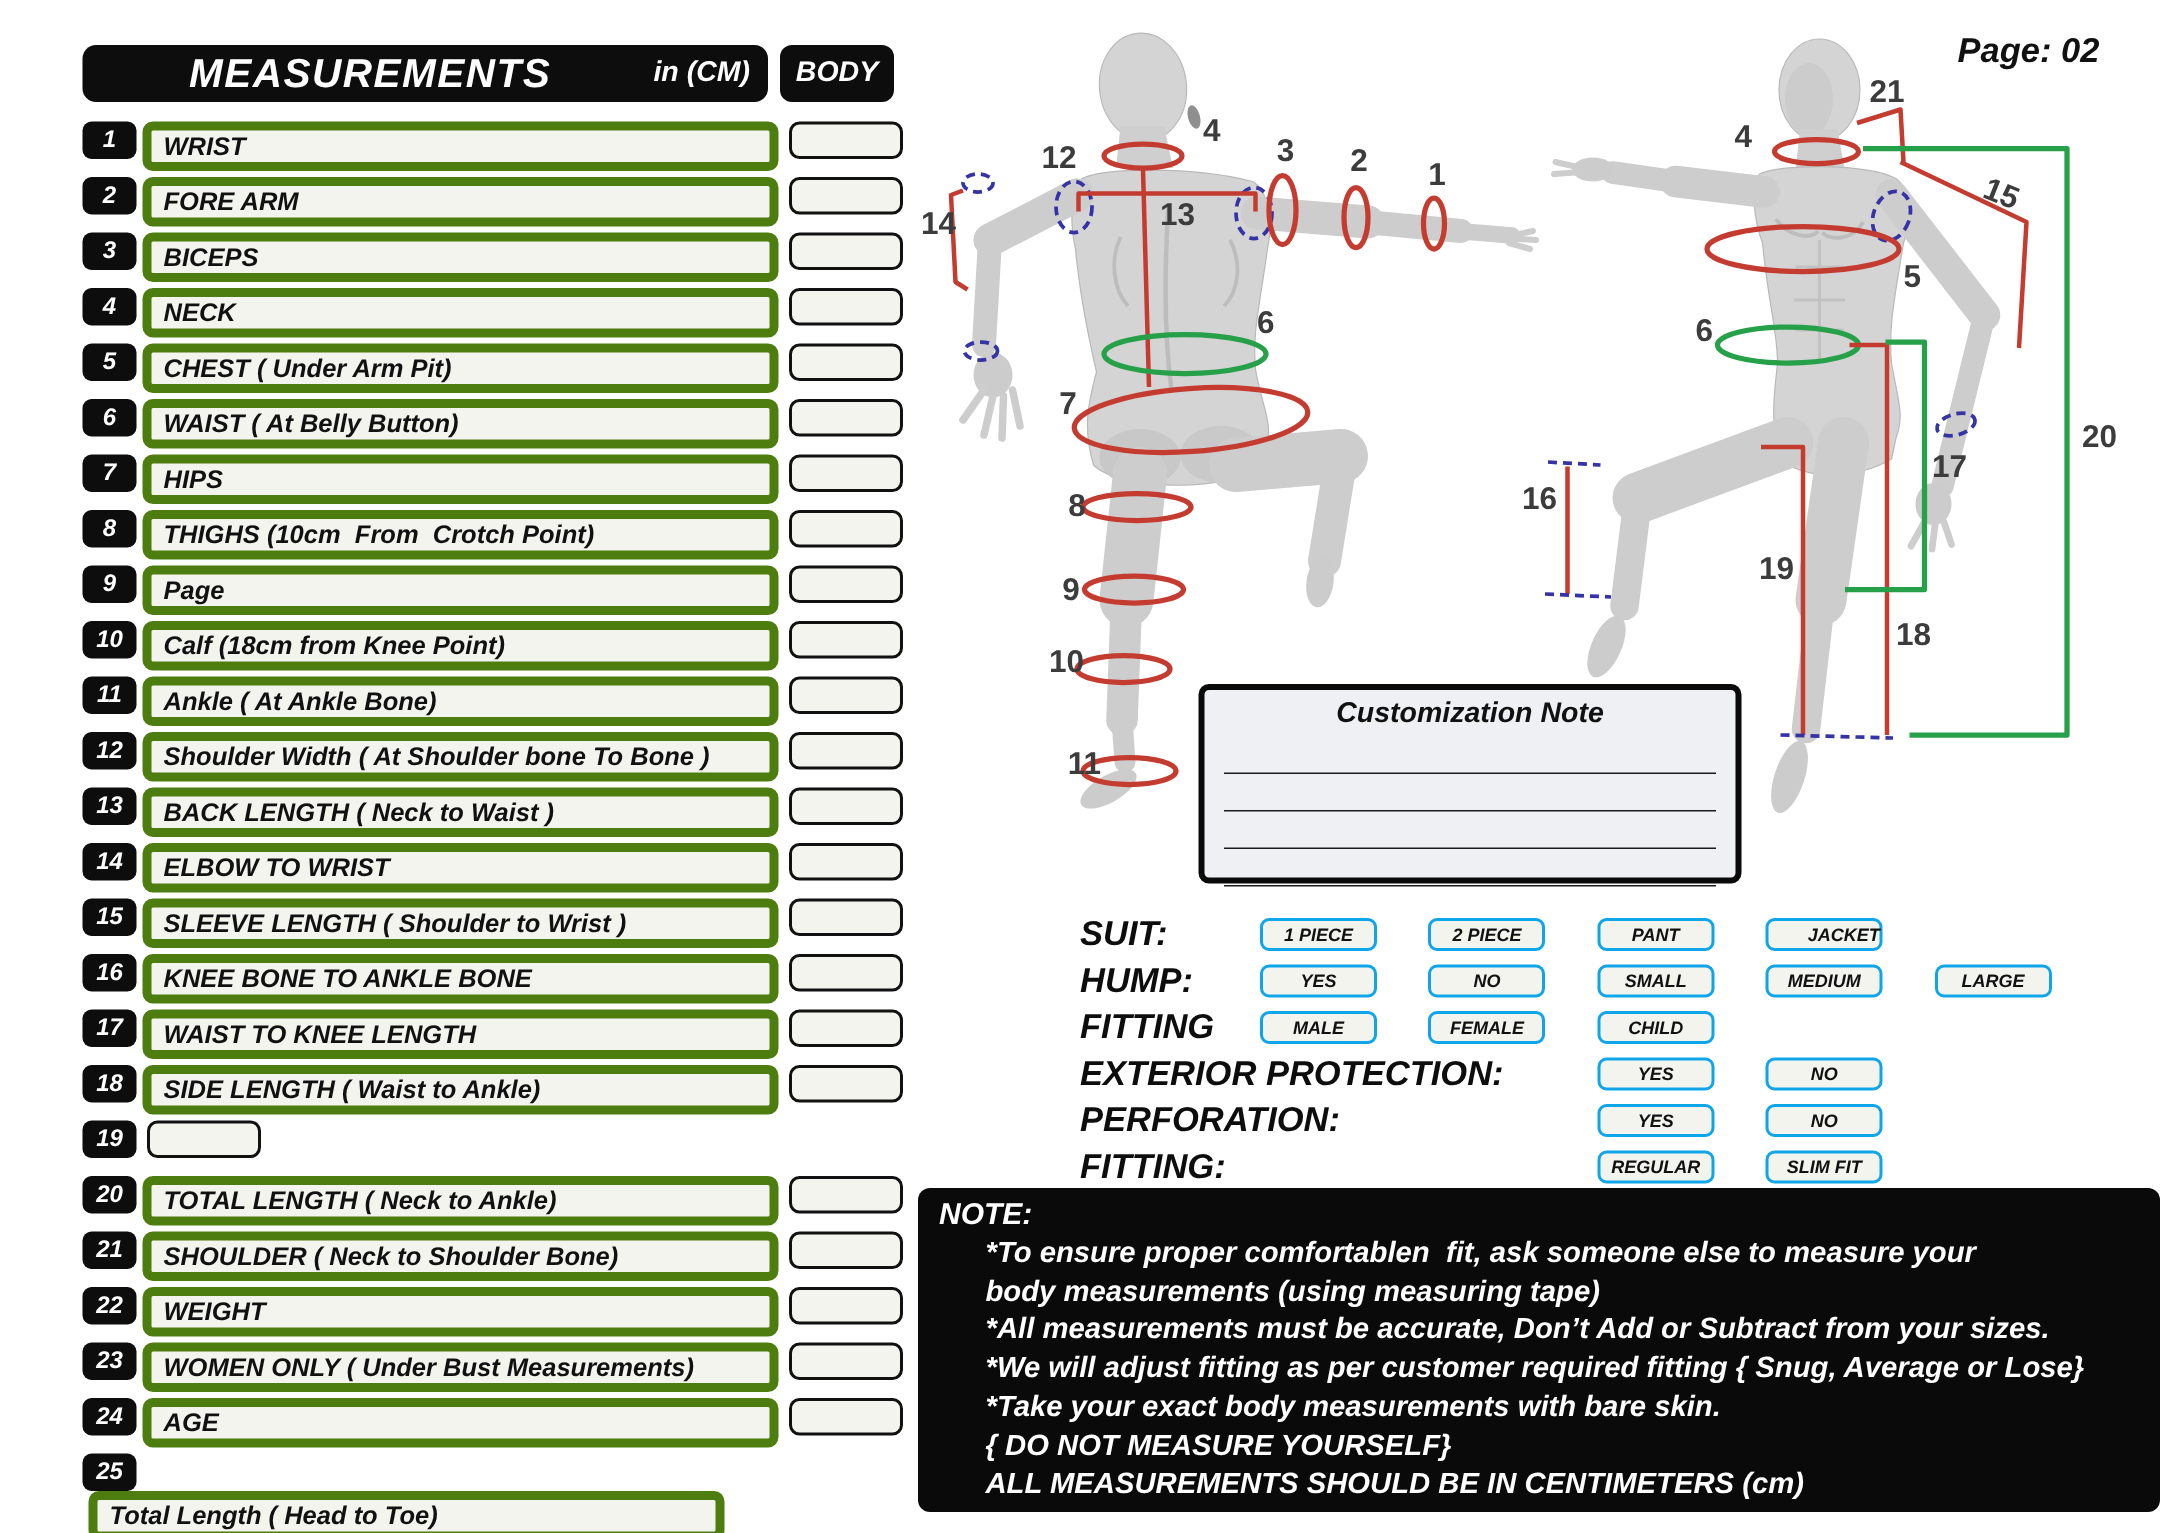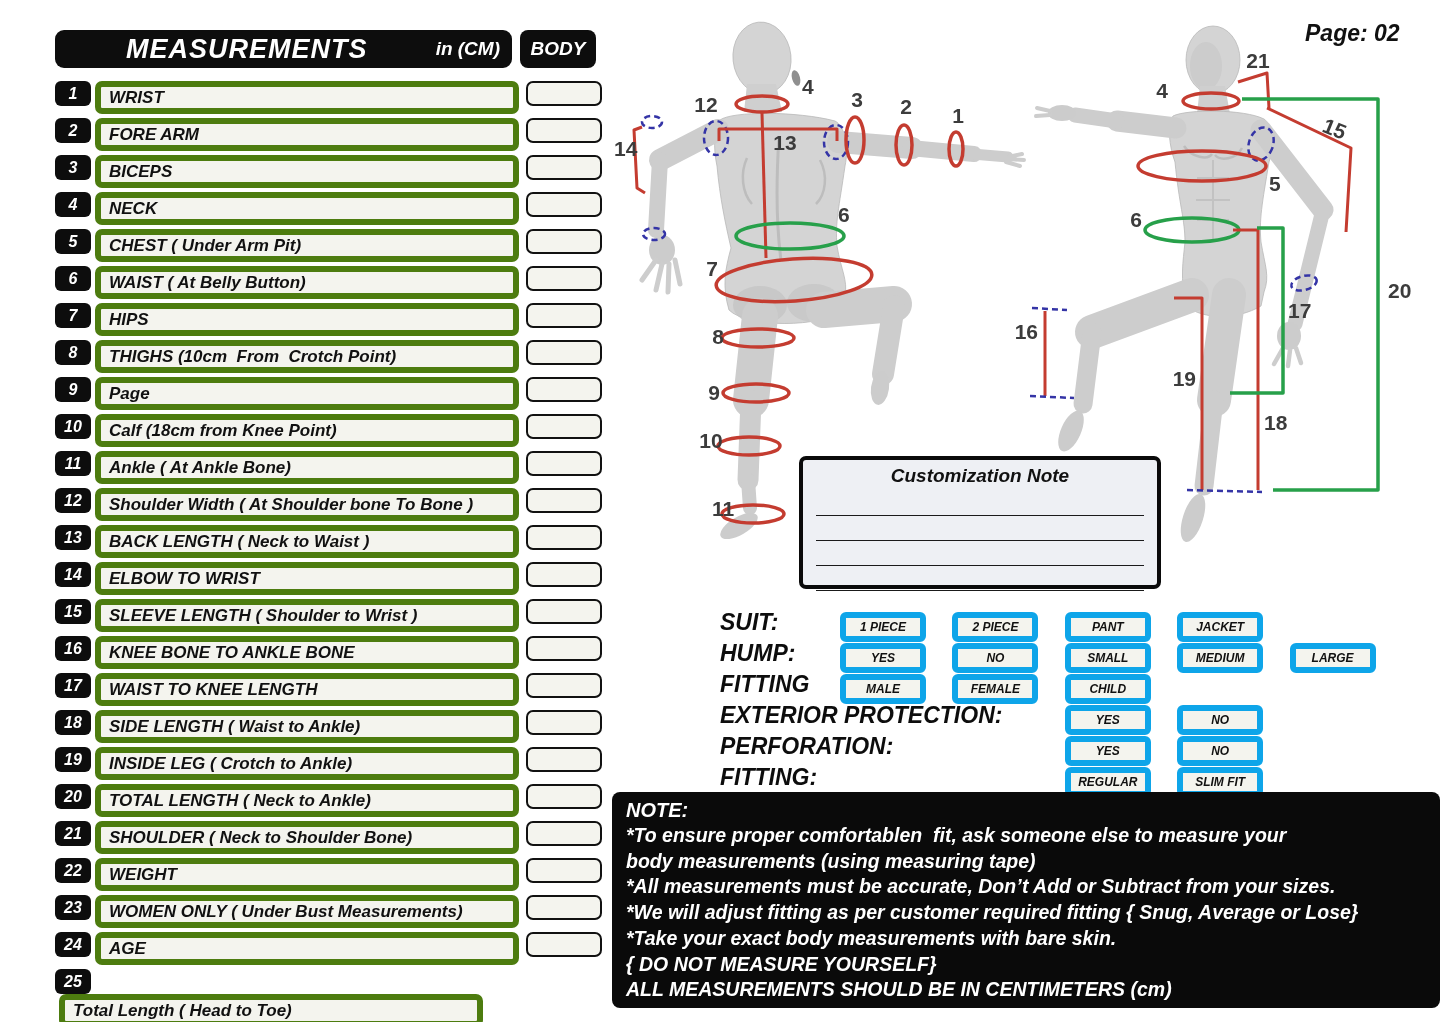--- a/index.html
+++ b/index.html
@@ -28,27 +28,27 @@
   .custom-box{position:absolute;left:799px;top:456px;width:362px;height:133px;background:#eef0f4;
               border:4px solid #0a0a0a;border-radius:7px;box-sizing:border-box;z-index:5;}
   .custom-title{text-align:center;font-style:italic;font-weight:bold;font-size:19px;
                 margin-top:5px;color:#111;}
   .custom-lines{position:absolute;left:0;right:0;top:31px;}
   .c-line{height:24px;margin:0 13px;border-bottom:1.6px solid #1a1a1a;}
   .options-block{position:absolute;left:612px;top:608px;width:833px;height:186px;}
   .opt-row{position:absolute;left:0;width:100%;height:29px;}
   .opt-label{position:absolute;left:108px;top:0;font-style:italic;font-weight:bold;font-size:23px;
              line-height:29px;color:#0d0d0d;white-space:pre;}
-  .opt-btn{position:absolute;top:4px;width:74px;height:18px;background:#f4f4ee;border:6px solid #0ea5e9;
+  .opt-btn{position:absolute;top:4px;width:74px;height:18px;background:#f4f4ee;border:2px solid #0ea5e9;
            border-radius:6px;font-style:italic;font-weight:bold;font-size:12px;line-height:18px;
            text-align:center;white-space:nowrap;color:#111;cursor:pointer;}
   .note-block{position:absolute;left:612px;top:792px;width:828px;height:216px;background:#0a0a0a;
               border-radius:8px;color:#fff;padding:5px 14px;box-sizing:border-box;z-index:6;}
   .note-title{font-style:italic;font-weight:bold;font-size:20px;line-height:26px;}
-  .note-line{font-style:italic;font-weight:bold;font-size:19.5px;line-height:25.7px;white-space:pre;}
+  .note-line{font-style:italic;font-weight:bold;font-size:19.5px;line-height:25.7px;white-space:pre;margin-left:31px;}
   
   .limb{stroke:#cdcdcd;fill:none;stroke-linecap:round;}
   .flesh{fill:#d4d4d4;stroke:#b9b9b9;stroke-width:0.8;}
   .shade{stroke:#bdbdbd;fill:none;}
   .red{stroke:#c43c30;fill:none;stroke-width:3;stroke-linejoin:round;}
   .redr{stroke:#c43c30;fill:none;stroke-width:3.5;}
   .green{stroke:#27a04a;fill:none;stroke-width:3.5;stroke-linejoin:round;}
   .bdash{stroke:#3434a6;fill:none;stroke-width:2.5;stroke-dasharray:6 4;}
   .num{font-family:"Liberation Sans",sans-serif;font-size:21px;font-weight:bold;fill:#3c3c3c;}
 </style>
@@ -149,21 +149,20 @@
         <div class="m-label">WAIST TO KNEE LENGTH</div>
         <div class="m-body"></div>
       </div>
       <div class="m-row" style="top: 710px;">
         <div class="m-num">18</div>
         <div class="m-label">SIDE LENGTH ( Waist to Ankle)</div>
         <div class="m-body"></div>
       </div>
       <div class="m-row" style="top: 747px;">
         <div class="m-num">19</div>
-        <div class="m-label">INSIDE LEG ( Crotch to Ankle)</div>
         <div class="m-body"></div>
       </div>
       <div class="m-row" style="top: 784px;">
         <div class="m-num">20</div>
         <div class="m-label">TOTAL LENGTH ( Neck to Ankle)</div>
         <div class="m-body"></div>
       </div>
       <div class="m-row" style="top: 821px;">
         <div class="m-num">21</div>
         <div class="m-label">SHOULDER ( Neck to Shoulder Bone)</div>
@@ -322,21 +321,21 @@
         <div class="c-line"></div>
       </div>
   </div>
 
   <div class="options-block" id="options-block">
       <div class="opt-row" style="top: 0px;">
         <div class="opt-label">SUIT:</div>
         <div class="opt-btn" style="left: 228px;">1 PIECE</div>
         <div class="opt-btn" style="left: 340.4px;">2 PIECE</div>
         <div class="opt-btn" style="left: 452.8px;">PANT</div>
-        <div class="opt-btn" style="left: 565.2px;">JACKET</div>
+        <div class="opt-btn" style="left: 565.2px; text-align: right;">JACKET</div>
       </div>
       <div class="opt-row" style="top: 31px;">
         <div class="opt-label">HUMP:</div>
         <div class="opt-btn" style="left: 228px;">YES</div>
         <div class="opt-btn" style="left: 340.4px;">NO</div>
         <div class="opt-btn" style="left: 452.8px;">SMALL</div>
         <div class="opt-btn" style="left: 565.2px;">MEDIUM</div>
         <div class="opt-btn" style="left: 677.6px;">LARGE</div>
       </div>
       <div class="opt-row" style="top: 62px;">

